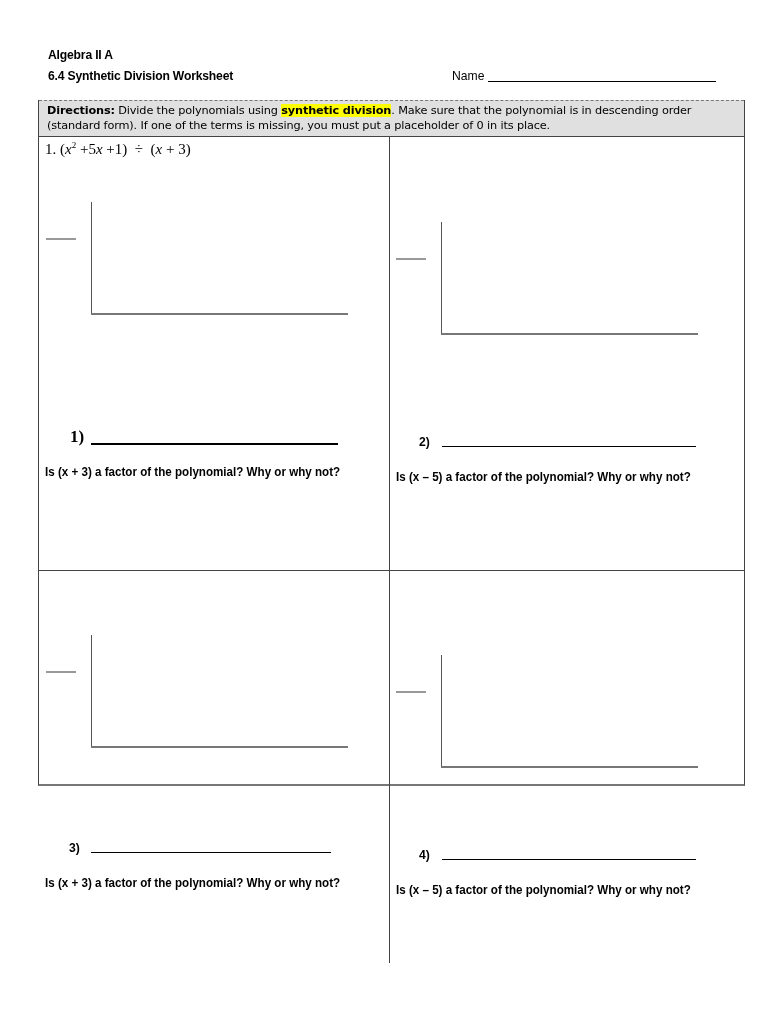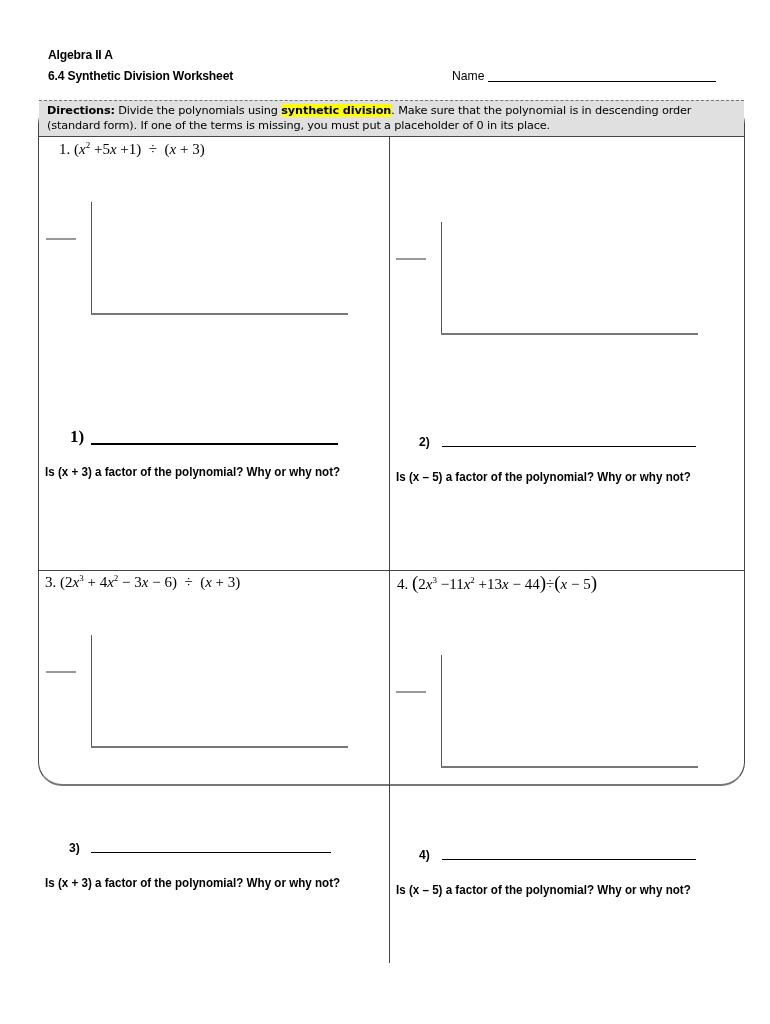--- a/index.html
+++ b/index.html
@@ -1,20 +1,20 @@
 <!DOCTYPE html>
 <html><head>
   <meta charset="utf-8">
   <style>
     html, body { margin: 0; padding: 0; background: #ffffff; }
     body { width: 770px; height: 1024px; position: relative; overflow: hidden; color: #000; }
     .hdr { position: absolute; font-family: "Liberation Sans", sans-serif; font-size: 13.5px; font-weight: bold; letter-spacing: -0.2px; transform: scaleX(0.9); transform-origin: left; }
     .name-lbl { position: absolute; left: 452px; top: 68px; font-family: "Liberation Sans", sans-serif; font-size: 13.5px; transform: scaleX(0.9); transform-origin: left; }
     .name-line { position: absolute; left: 488px; top: 81px; width: 228px; border-bottom: 1px solid #000; }
-    .table { position: absolute; left: 38px; top: 100px; width: 707px; height: 686px; border-left: 1px solid #444; border-right: 1px solid #444; border-bottom: 2px solid #777; box-sizing: border-box; border-radius: 24px; }
+    .table { position: absolute; left: 38px; top: 100px; width: 707px; height: 686px; border-left: 1px solid #444; border-right: 1px solid #444; border-bottom: 2px solid #777; box-sizing: border-box; }
     .directions { position: absolute; left: 0; top: 0; width: 100%; height: 37px; background: #e0e0e0; border-top: 1px dashed #777; border-bottom: 1px solid #444; box-sizing: border-box; font-family: "DejaVu Sans", sans-serif; font-size: 11.3px; line-height: 15px; padding: 2px 8px; letter-spacing: -0.15px; }
     .directions b { font-weight: bold; }
     .hl { background: #ffff00; font-weight: bold; }
     .vdiv { position: absolute; left: 350px; top: 37px; width: 1px; height: 826px; background: #444; }
     .hdiv { position: absolute; left: 0; top: 470px; width: 100%; height: 1px; background: #444; }
     .prob { position: absolute; font-family: "Liberation Serif", serif; font-size: 15px; white-space: nowrap; }
     .prob sup { font-size: 9px; vertical-align: 6px; }
     .prob i { font-style: italic; }
     .big { font-size: 19px; line-height: 1; }
     .div-v { position: absolute; width: 1px; background: #555; }
@@ -33,49 +33,43 @@
 <div class="hdr" style="left:48px; top:68px;">6.4 Synthetic Division Worksheet</div>
 <div class="name-lbl">Name</div>
 <div class="name-line"></div>
 
 <div class="table">
   <div class="directions"><b>Directions:</b><span> Divide the polynomials using </span><span class="hl">synthetic division</span><span>. Make sure that the polynomial is in descending order (standard form). If one of the terms is missing, you must put a placeholder of 0 in its place.</span></div>
 
   <div class="vdiv"></div>
   <div class="hdiv"></div>
 
-  <div class="prob" style="left:20px; top:40px;">
+  <div class="prob" style="left:6px; top:40px;">
     <span>1.</span> (<i>x</i><sup>2</sup> +5<i>x</i> +1) &nbsp;÷&nbsp; (<i>x</i> + 3)
   </div>
   <div class="div-short" style="left:7px; top:138px;"></div>
   <div class="div-v" style="left:52px; top:102px; height:112px;"></div>
   <div class="div-h" style="left:52px; top:213px; width:257px;"></div>
   <div class="ans-label serif" style="left:31px; top:327px;">1)</div>
   <div class="ans-line thick" style="left:52px; top:343px; width:247px;"></div>
   <div class="q" style="left:6px; top:364px;">Is (x + 3) a factor of the polynomial? Why or why not?</div>
 
   <div class="div-short" style="left:357px; top:158px;"></div>
   <div class="div-v" style="left:402px; top:122px; height:112px;"></div>
   <div class="div-h" style="left:402px; top:233px; width:257px;"></div>
   <div class="ans-label" style="left:380px; top:334px;">2)</div>
   <div class="ans-line" style="left:403px; top:346px; width:254px;"></div>
   <div class="q" style="left:357px; top:369px;">Is (x – 5) a factor of the polynomial? Why or why not?</div>
 
-  <div class="prob" style="left:6px; top:473px;">
-    <span>3.</span> (2<i>x</i><sup>3</sup> + 4<i>x</i><sup>2</sup> − 3<i>x</i> − 6) &nbsp;÷&nbsp; (<i>x</i> + 3)
-  </div>
   <div class="div-short" style="left:7px; top:571px;"></div>
   <div class="div-v" style="left:52px; top:535px; height:112px;"></div>
   <div class="div-h" style="left:52px; top:646px; width:257px;"></div>
   <div class="ans-label" style="left:30px; top:740px;">3)</div>
   <div class="ans-line" style="left:52px; top:752px; width:240px;"></div>
   <div class="q" style="left:6px; top:775px;">Is (x + 3) a factor of the polynomial? Why or why not?</div>
 
-  <div class="prob" style="left:358px; top:473px;">
-    <span>4.</span> <span class="big">(</span>2<i>x</i><sup>3</sup> −11<i>x</i><sup>2</sup> +13<i>x</i> − 44<span class="big">)</span>÷<span class="big">(</span><i>x</i> − 5<span class="big">)</span>
-  </div>
   <div class="div-short" style="left:357px; top:591px;"></div>
   <div class="div-v" style="left:402px; top:555px; height:112px;"></div>
   <div class="div-h" style="left:402px; top:666px; width:257px;"></div>
   <div class="ans-label" style="left:380px; top:747px;">4)</div>
   <div class="ans-line" style="left:403px; top:759px; width:254px;"></div>
   <div class="q" style="left:357px; top:782px;">Is (x – 5) a factor of the polynomial? Why or why not?</div>
 </div>
 
 </body></html>

